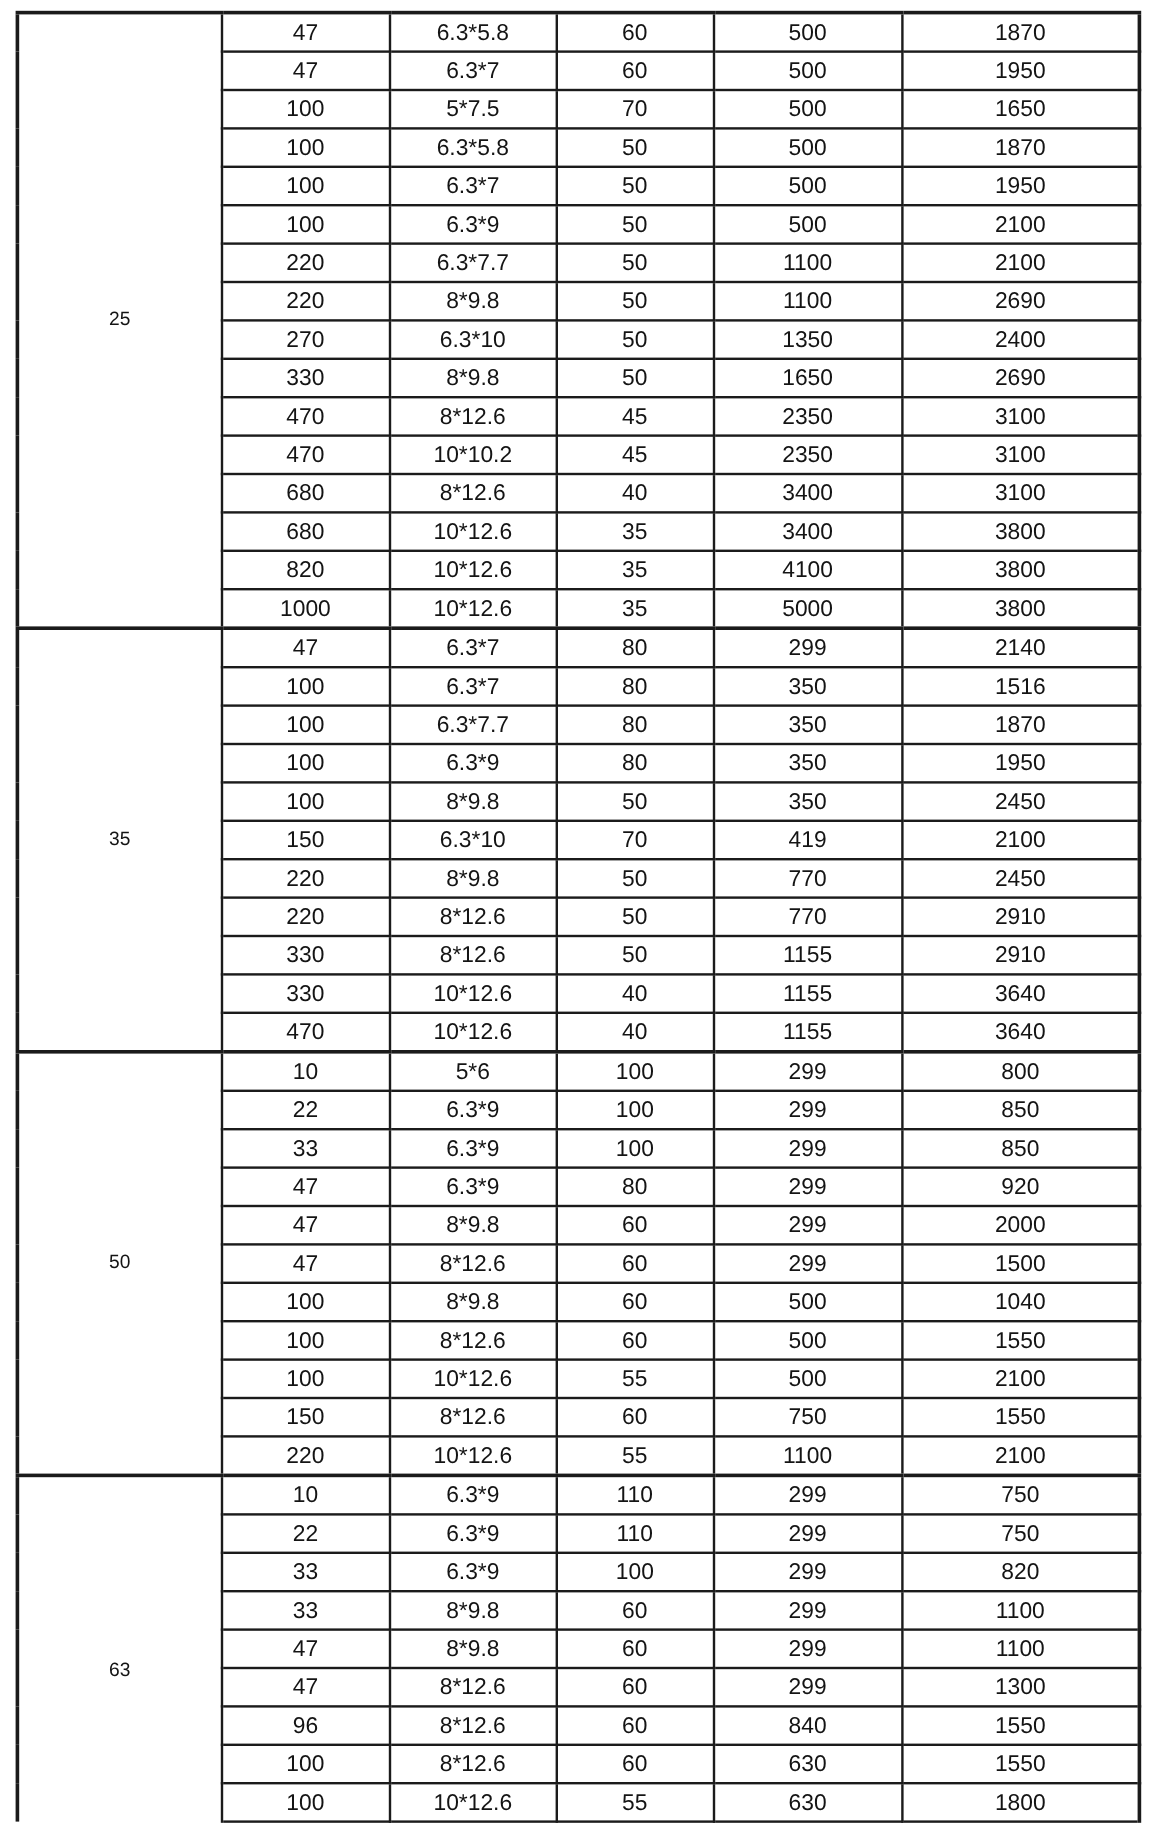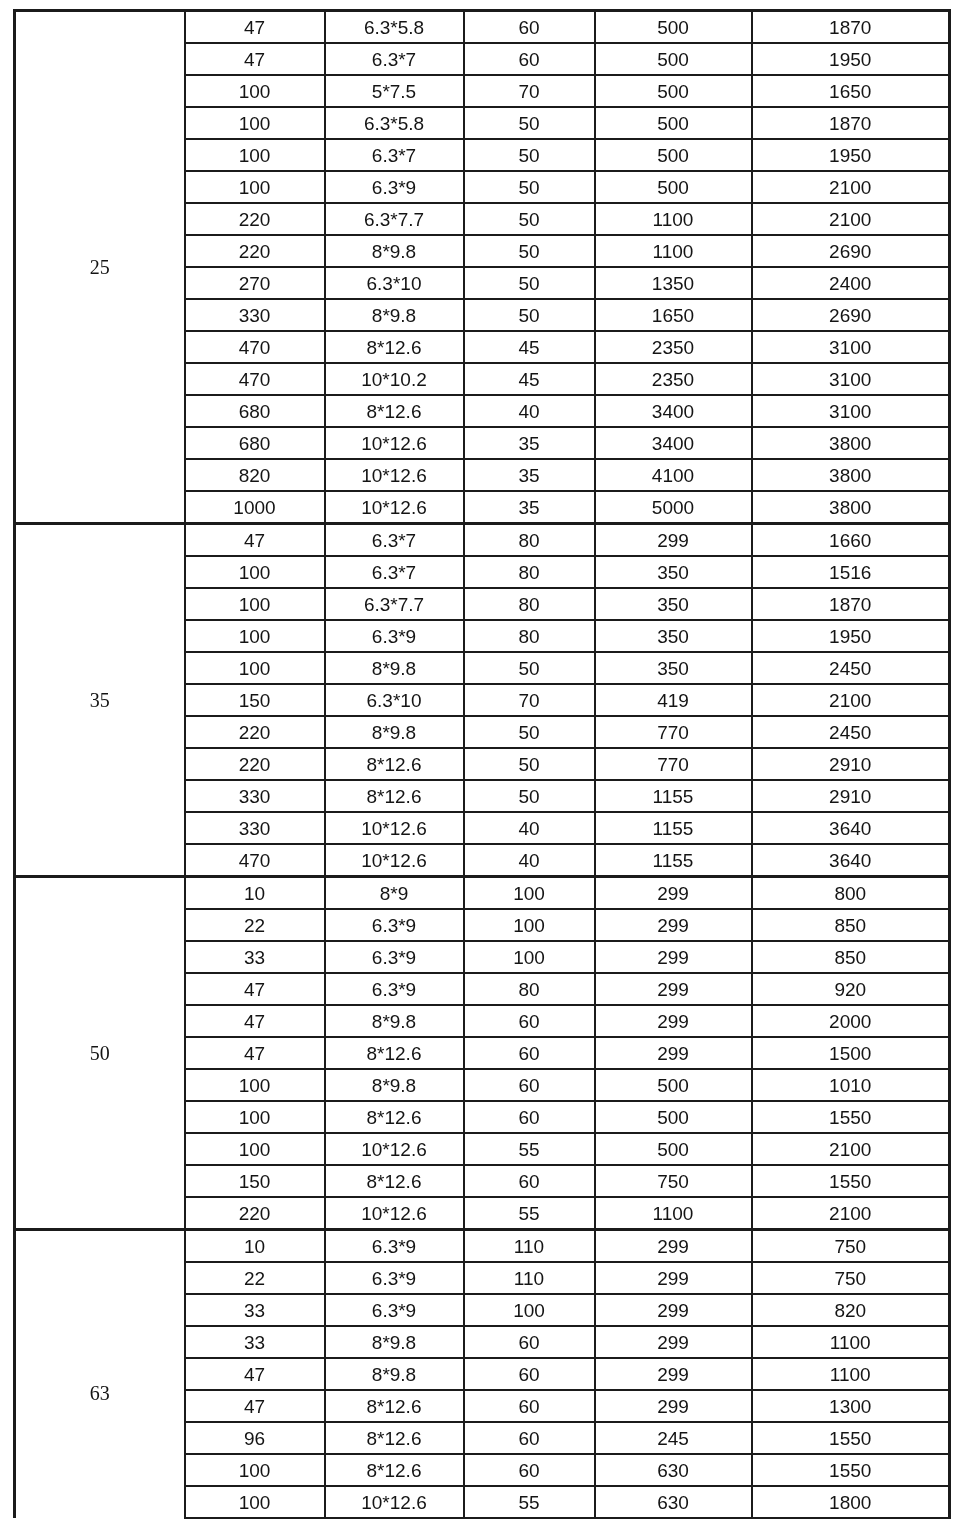--- a/index.html
+++ b/index.html
@@ -39,22 +39,21 @@
     white-space: nowrap;
     overflow: hidden;
   }
   table.spec tr.section-start td {
     border-top: 3px solid #1b1b1b;
   }
   table.spec tr.last-row td {
     border-bottom: 2px solid #1b1b1b;
   }
   table.spec td.voltage {
-    font-size: 20px;
-    font-family: Liberation Serif, serif;
+    font-size: 16px;
   }
   
   table.spec td.voltage.cutoff {
     border-bottom: none;
     padding-top: 36px;
   }
 </style>
 </head>
 <body>
 
@@ -181,21 +180,21 @@
           <td>35</td>
           <td>5000</td>
           <td>3800</td>
         </tr>
         <tr class="section-start">
           <td rowspan="11" class="voltage">35</td>
           <td>47</td>
           <td>6.3*7</td>
           <td>80</td>
           <td>299</td>
-          <td>1660</td>
+          <td>2140</td>
         </tr>
         <tr>
           <td>100</td>
           <td>6.3*7</td>
           <td>80</td>
           <td>350</td>
           <td>1516</td>
         </tr>
         <tr>
           <td>100</td>
@@ -256,21 +255,21 @@
         <tr>
           <td>470</td>
           <td>10*12.6</td>
           <td>40</td>
           <td>1155</td>
           <td>3640</td>
         </tr>
         <tr class="section-start">
           <td rowspan="11" class="voltage">50</td>
           <td>10</td>
-          <td>8*9</td>
+          <td>5*6</td>
           <td>100</td>
           <td>299</td>
           <td>800</td>
         </tr>
         <tr>
           <td>22</td>
           <td>6.3*9</td>
           <td>100</td>
           <td>299</td>
           <td>850</td>
@@ -301,21 +300,21 @@
           <td>8*12.6</td>
           <td>60</td>
           <td>299</td>
           <td>1500</td>
         </tr>
         <tr>
           <td>100</td>
           <td>8*9.8</td>
           <td>60</td>
           <td>500</td>
-          <td>1010</td>
+          <td>1040</td>
         </tr>
         <tr>
           <td>100</td>
           <td>8*12.6</td>
           <td>60</td>
           <td>500</td>
           <td>1550</td>
         </tr>
         <tr>
           <td>100</td>
@@ -378,21 +377,21 @@
           <td>47</td>
           <td>8*12.6</td>
           <td>60</td>
           <td>299</td>
           <td>1300</td>
         </tr>
         <tr>
           <td>96</td>
           <td>8*12.6</td>
           <td>60</td>
-          <td>245</td>
+          <td>840</td>
           <td>1550</td>
         </tr>
         <tr>
           <td>100</td>
           <td>8*12.6</td>
           <td>60</td>
           <td>630</td>
           <td>1550</td>
         </tr>
         <tr class="last-row">

